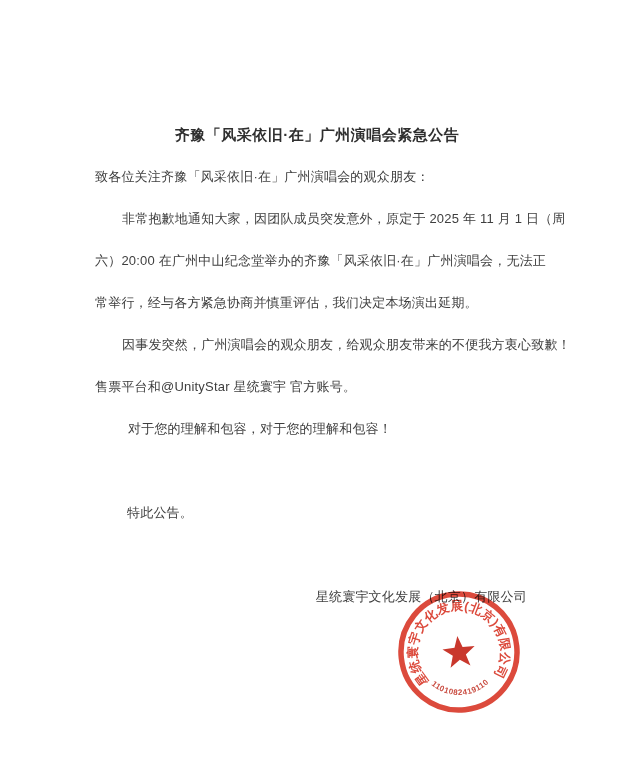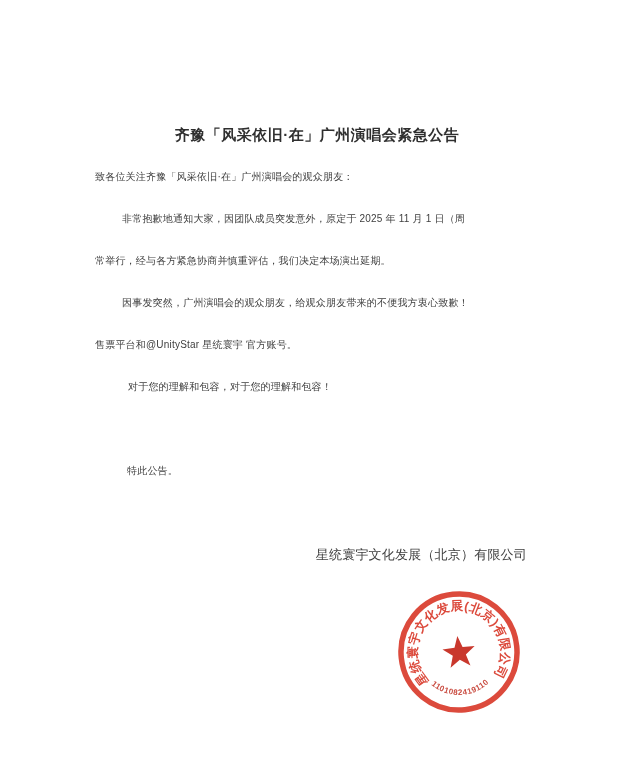--- a/index.html
+++ b/index.html
@@ -7,21 +7,21 @@
     position:relative;
     width:640px; height:782px;
     background:#ffffff;
     overflow:hidden;
     font-family:"Liberation Sans","DejaVu Sans",sans-serif;
     color:#3e3e3e;
   }
   .content { padding:114px 113px 0 95px; }
   .line {
     height:42px; line-height:42px;
-    font-size:10px;
+    font-size:13px;
     white-space:nowrap;
     letter-spacing:0.2px;
     margin:0;
   }
   .title {
     height:42px; line-height:42px;
     font-size:15px; font-weight:bold;
     letter-spacing:0.5px;
     color:#2f2f2f;
     text-align:center;
@@ -46,20 +46,21 @@
 <body>
 
 <div class="page">
   <div class="content">
 
     <h1 class="title">齐豫「风采依旧·在」广州演唱会紧急公告</h1>
 
     <div class="line">致各位关注齐豫「风采依旧·在」广州演唱会的观众朋友：</div>
 
     <div class="line indent">非常抱歉地通知大家，因团队成员突发意外，原定于 2025 年 11 月 1 日（周</div>
+    <div class="line">六）20:00 在广州中山纪念堂举办的齐豫「风采依旧·在」广州演唱会，无法正</div>
     <div class="line">常举行，经与各方紧急协商并慎重评估，我们决定本场演出延期。</div>
     <div class="line indent">因事发突然，广州演唱会的观众朋友，给观众朋友带来的不便我方衷心致歉！</div>
     <div class="line">售票平台和@UnityStar 星统寰宇 官方账号。</div>
     <div class="line indent-lg">对于您的理解和包容，对于您的理解和包容！</div>
 
     <div class="line closing">特此公告。</div>
 
     <div class="line company">星统寰宇文化发展（北京）有限公司</div>
   </div>
 

